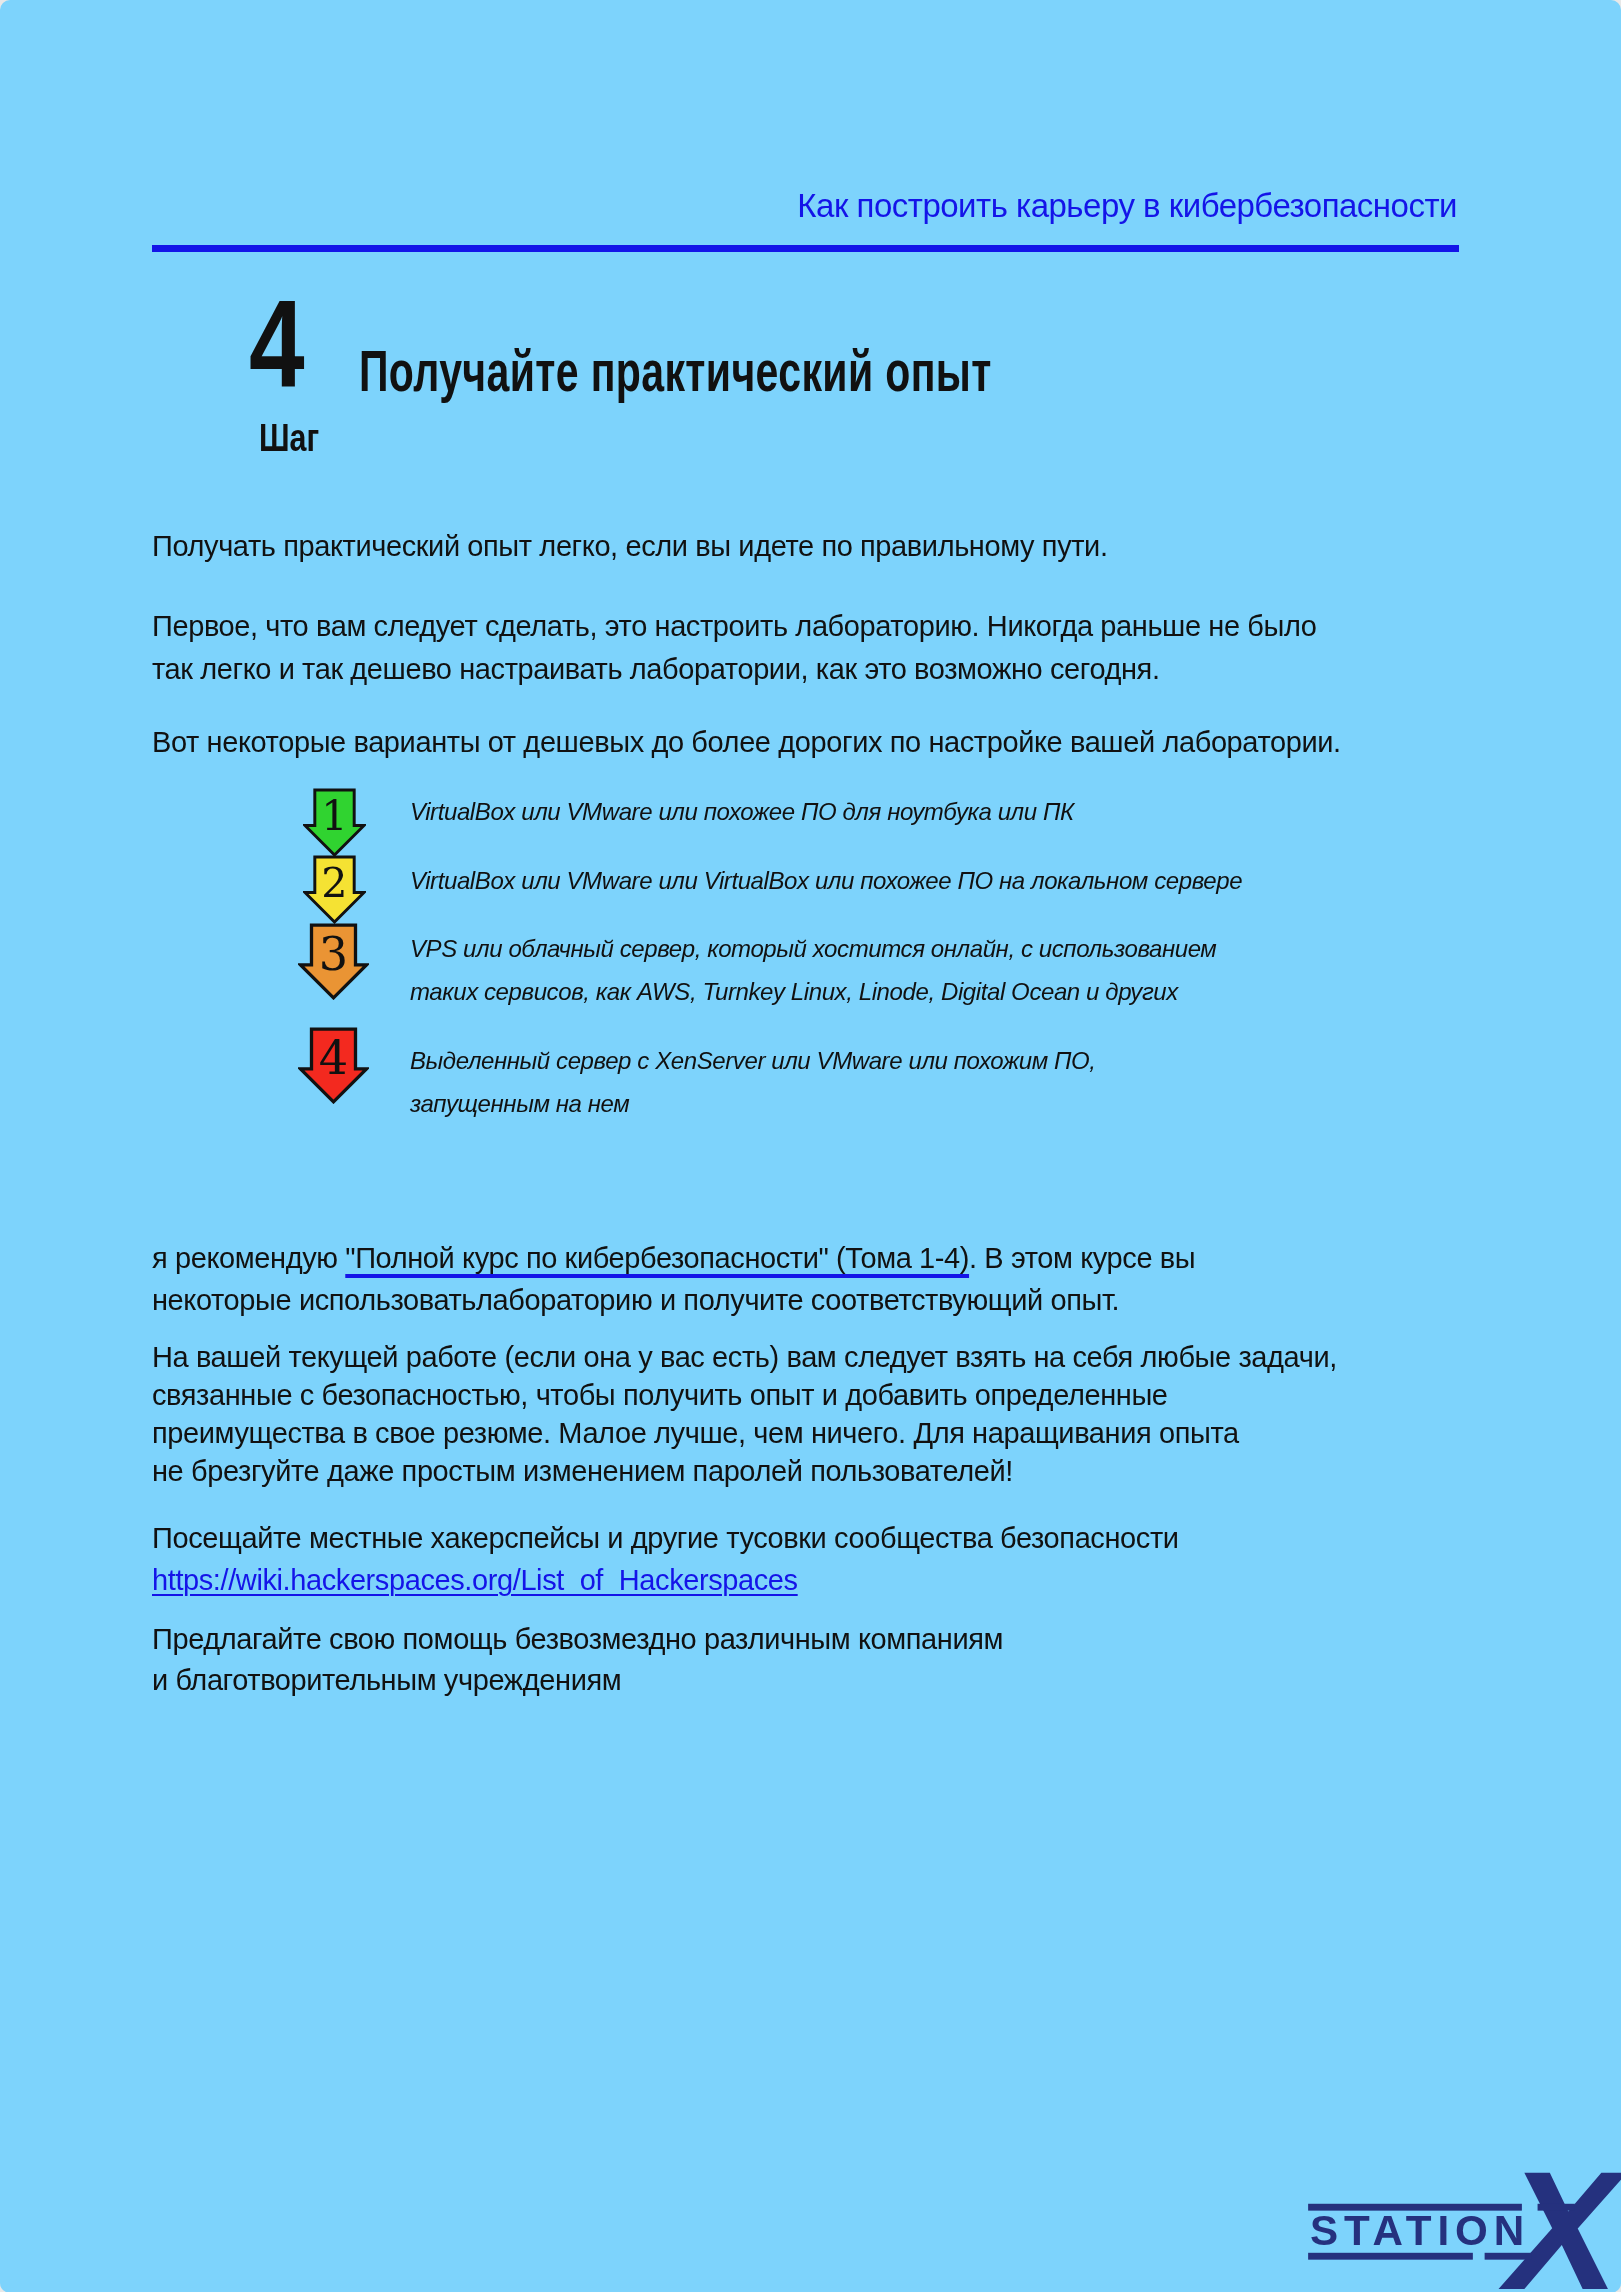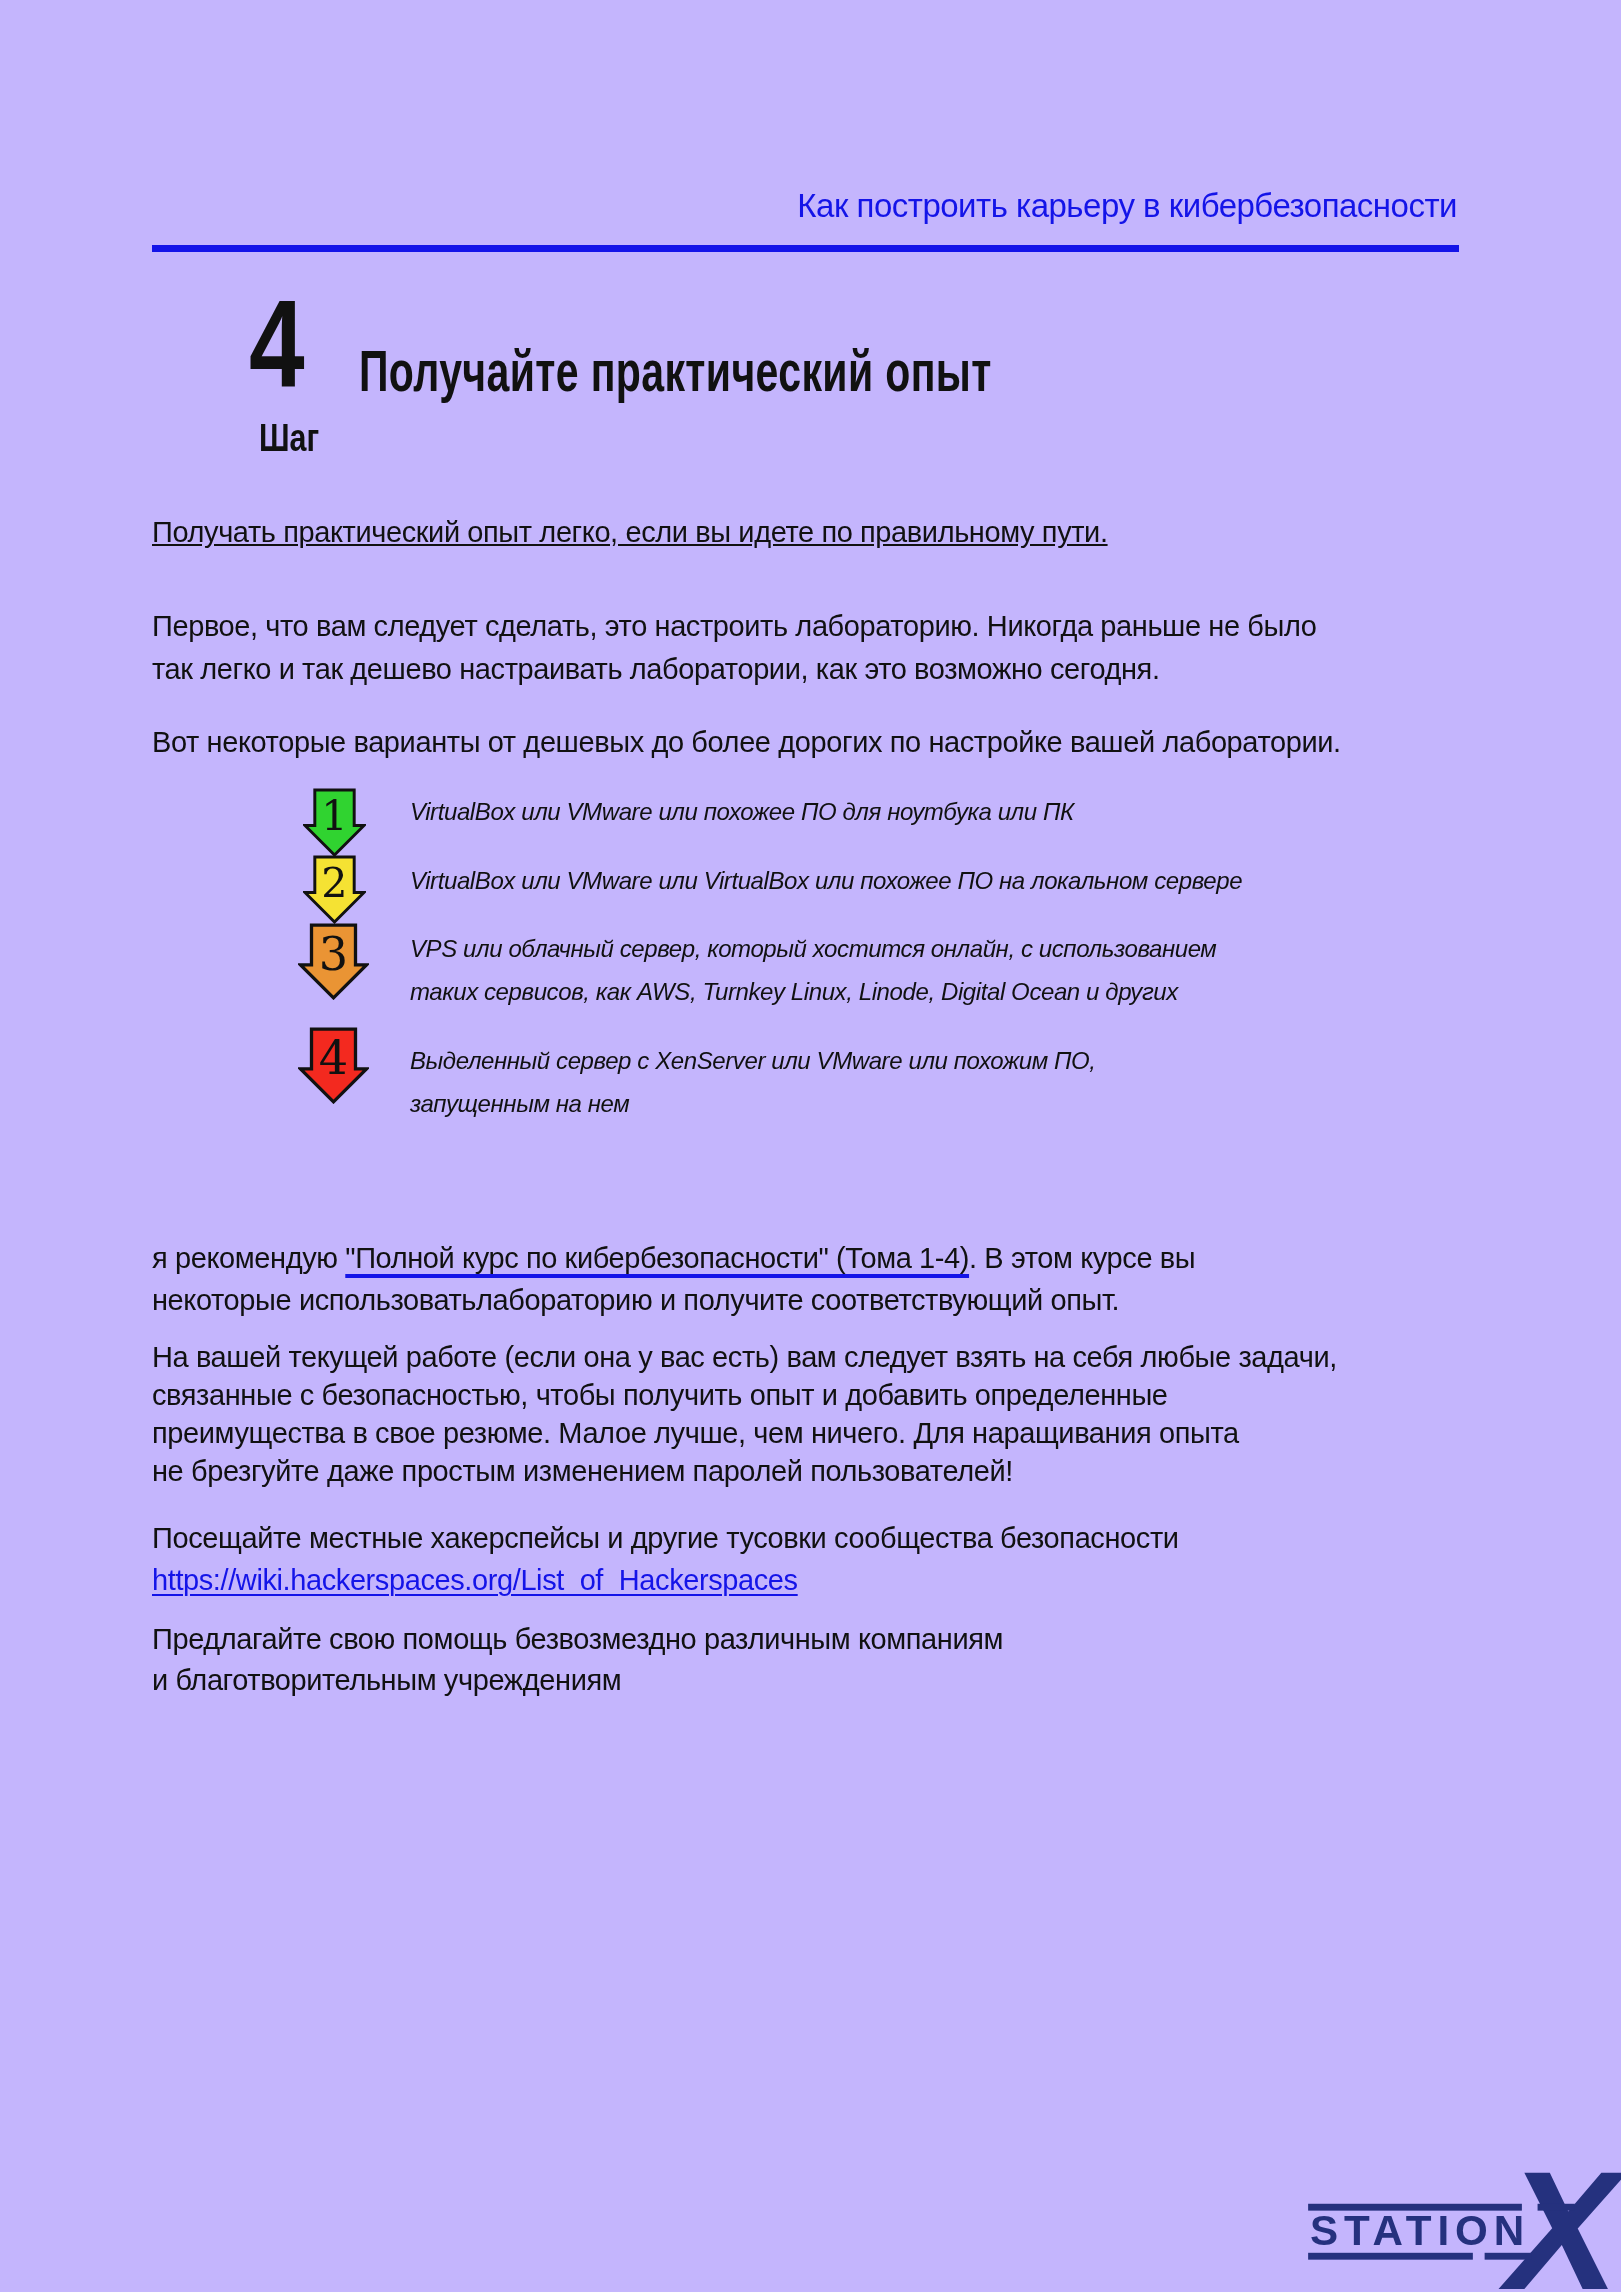--- a/index.html
+++ b/index.html
@@ -1,22 +1,23 @@
 <!DOCTYPE html>
 <html><head>
 <meta charset="utf-8">
 <style>
   html,body { margin:0; padding:0; background:#e8e8e8; }
   .page {
     position:relative;
     width:1621px; height:2293px;
-    background:#c4b5fd;
+    background:#7dd3fc;
     overflow:hidden;
     font-family:"Liberation Sans", sans-serif;
     color:#111;
+    border-radius:10px;
   }
   
   .header-title {
     position:absolute; top:186px; right:164px;
     font-size:33px; line-height:39px;
     color:#1414e8; letter-spacing:-0.5px;
     white-space:nowrap;
   }
   .header-rule {
     position:absolute; top:245px; left:152px;
@@ -40,21 +41,21 @@
     transform:scaleX(0.78); transform-origin:0 0;
   }
   
   .para {
     position:absolute; left:152px;
     font-size:29px; line-height:43px;
     letter-spacing:-0.4px;
     white-space:pre-line; width:1392px;
     color:#111;
   }
-  .p1 { top:482px;text-decoration:underline; }
+  .p1 { top:496px; }
   .p2 { top:576px; }
   .p3 { top:692px; }
   .course  { top:1166px; line-height:42px; white-space:normal; }
   .jobpara { top:1309px; line-height:38px; }
   .hacker  { top:1488px; line-height:42px; white-space:normal; }
   .volunteer { top:1590px; line-height:41px; }
   
   .course-link {
     color:#111; cursor:pointer;
     text-decoration:underline;

